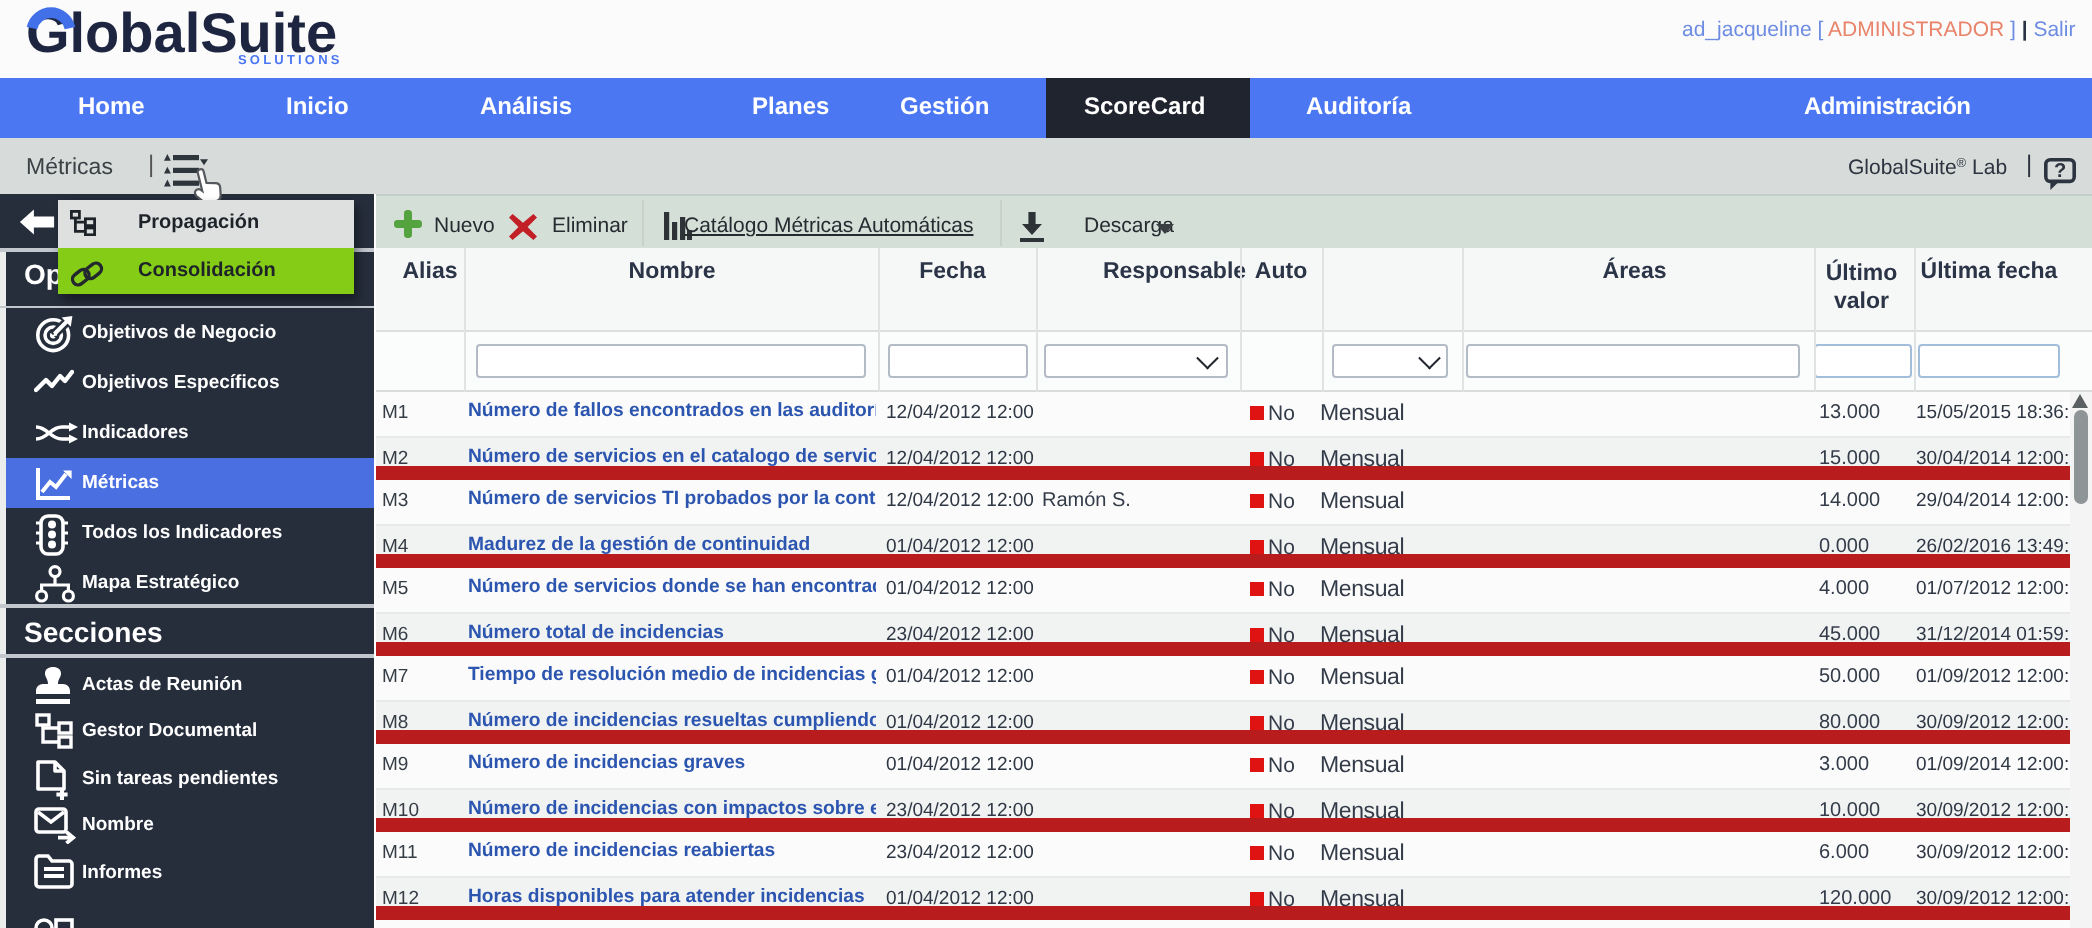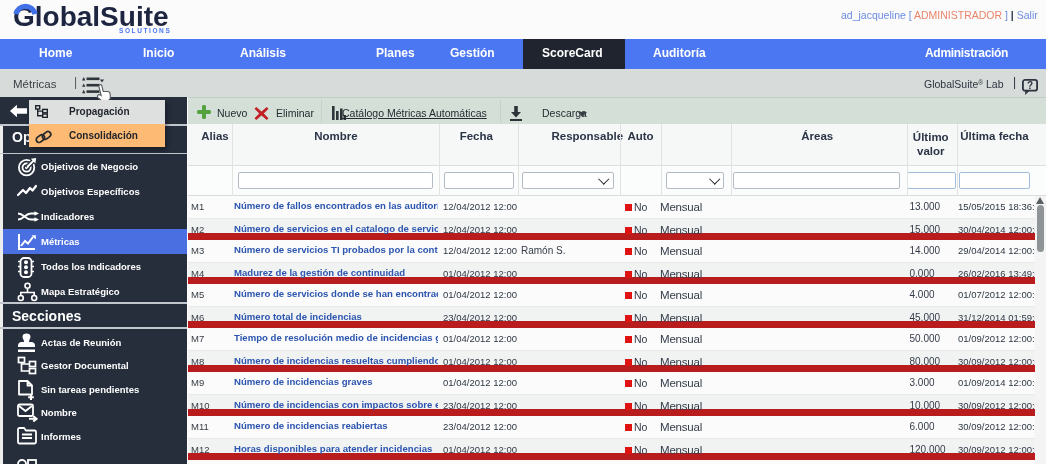--- a/index.html
+++ b/index.html
@@ -31,21 +31,21 @@
 #sidebar { left:0; top:97px; width:187px; height:367px; background:#262e3c; color:#fff; overflow:hidden; }
 #sb-scroll { position:absolute; left:0; top:29px; width:3px; height:338px; background:#eceeee; }
 .sb-hd { position:absolute; left:12px; font-size:14px; font-weight:bold; color:#fff; }
 .sb-rule { position:absolute; left:0; width:187px; height:1.5px; background:#c2c7ce; }
 .sb-item { position:absolute; left:3px; width:184px; height:25px; }
 .sb-item.sel { background:#4a6fe0; }
 .sb-item .lbl { position:absolute; left:38px; top:7px; font-size:9.5px; font-weight:bold; color:#fff; }
 .sb-item svg { position:absolute; left:14px; top:3px; }
 
 
-#ddown { left:29px; top:100px; width:136px; height:47px; background:#fdba74; box-shadow:2px 3px 5px rgba(0,0,0,.4); z-index:5; }
+#ddown { left:29px; top:100px; width:148px; height:47px; background:#84cc16; box-shadow:2px 3px 5px rgba(0,0,0,.4); z-index:5; }
 .ddrow { position:relative; height:23.5px; font-size:10px; font-weight:bold; color:#1e2329; }
 .ddrow1 { background:#dde0df; }
 .ddrow .tx { position:absolute; left:40px; top:6px; }
 .ddrow svg { position:absolute; left:6px; top:5px; }
 #backarr { left:9px; top:104px; z-index:2; }
 
 
 #toolbar { left:188px; top:97px; width:858px; height:27px; background:#d4dfd8; border-top:1.5px solid #c3cdc7; font-size:10.5px; color:#262b30; }
 #toolbar .tx { position:absolute; top:9px; }
 #toolbar svg { position:absolute; }
@@ -94,21 +94,21 @@
 
   <div class="abs" id="nav">
     <div class="it" style="left:39px;">Home</div>
     <div class="it" style="left:143px;">Inicio</div>
     <div class="it" style="left:240px;">Análisis</div>
     <div class="it" style="left:347px;margin-left:29px;">Planes</div>
     <div class="it" style="left:450px;">Gestión</div>
     <div id="scoretab"></div>
     <div class="it" style="left:542px;">ScoreCard</div>
     <div class="it" style="left:653px;">Auditoría</div>
-    <div class="it" style="left:902px; letter-spacing:-0.3px;margin-left:23px;">Administración</div>
+    <div class="it" style="left:902px; letter-spacing:-0.3px;">Administración</div>
   </div>
 
   <div class="abs" id="crumb">
     <div class="t">Métricas</div>
     <div class="sep">|</div>
     <svg style="position:absolute;left:82px;top:8.2px" width="22" height="17" viewBox="0 0 22 17">
       <g fill="#2e353b">
           <rect x="4.5" y="0.5" width="13" height="2.6"></rect>
           <rect x="4.5" y="6.9" width="13" height="2.6"></rect>
           <rect x="4.5" y="13.3" width="13" height="2.6"></rect>

